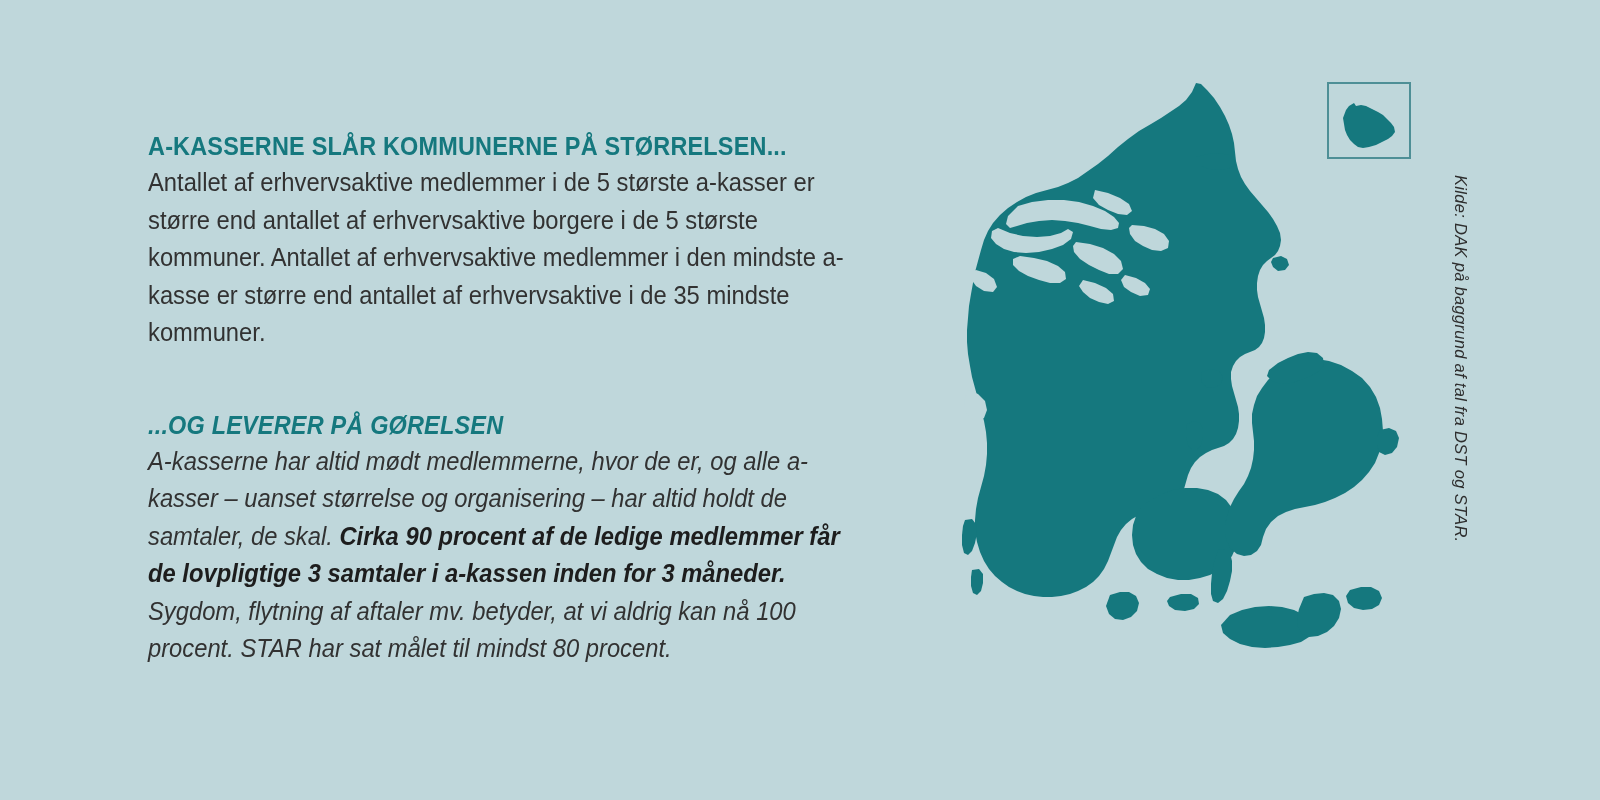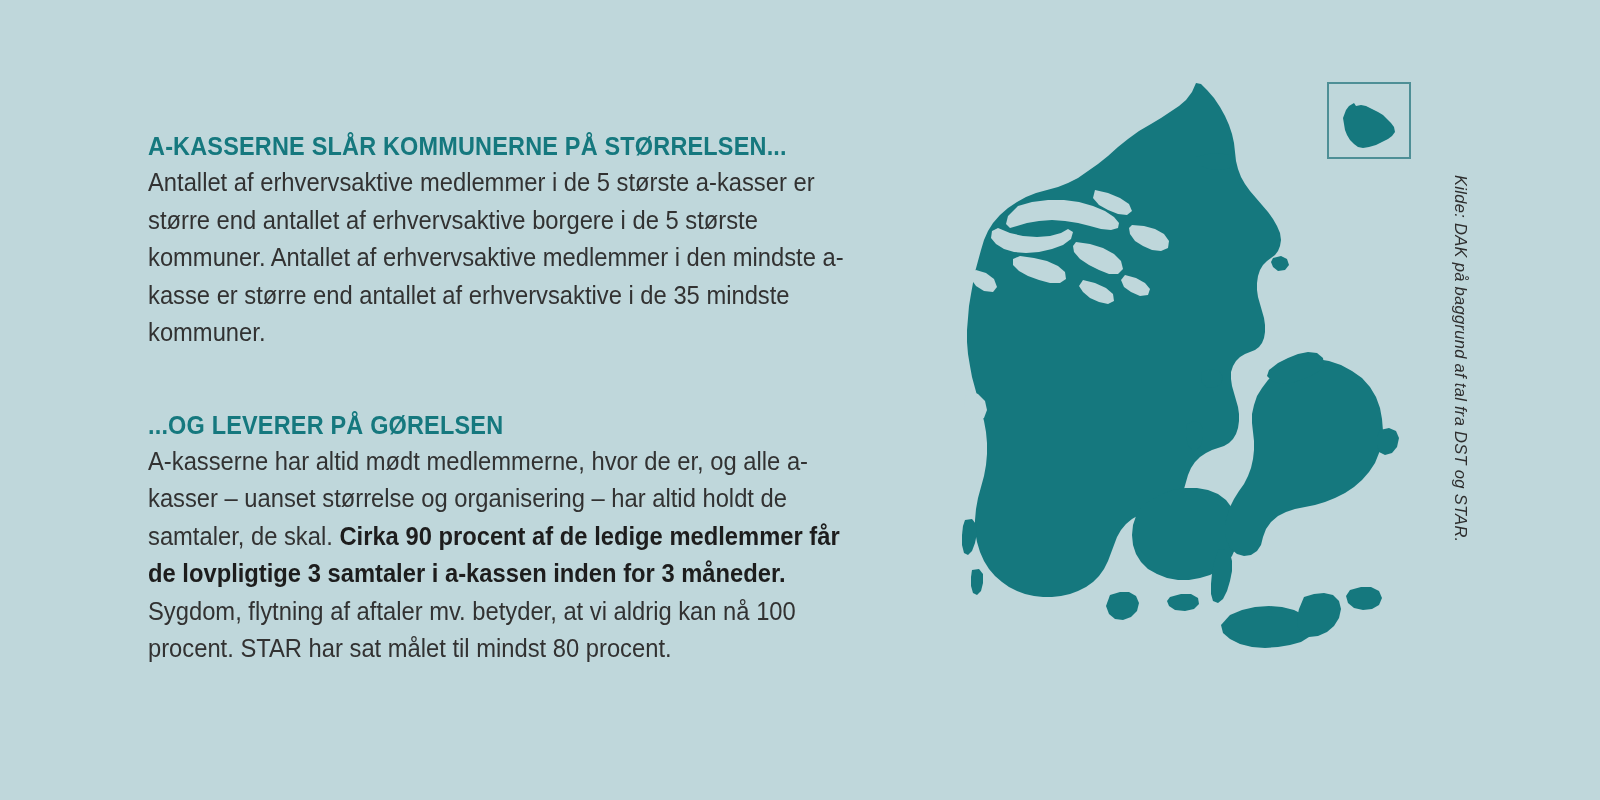--- a/index.html
+++ b/index.html
@@ -51,20 +51,21 @@
     transform: scaleX(0.95);
     transform-origin: left top;
   }
   .body-text b {
     font-weight: bold;
     color: #1d1d1d;
   }
 
   .block-2 {
     margin-top: 59px;
+    font-style: italic;
   }
   .block-2 .headline {
     margin-bottom: 4px;
   }
 
   
   .source {
     position: absolute;
     left: 1470px;
     top: 175px;

